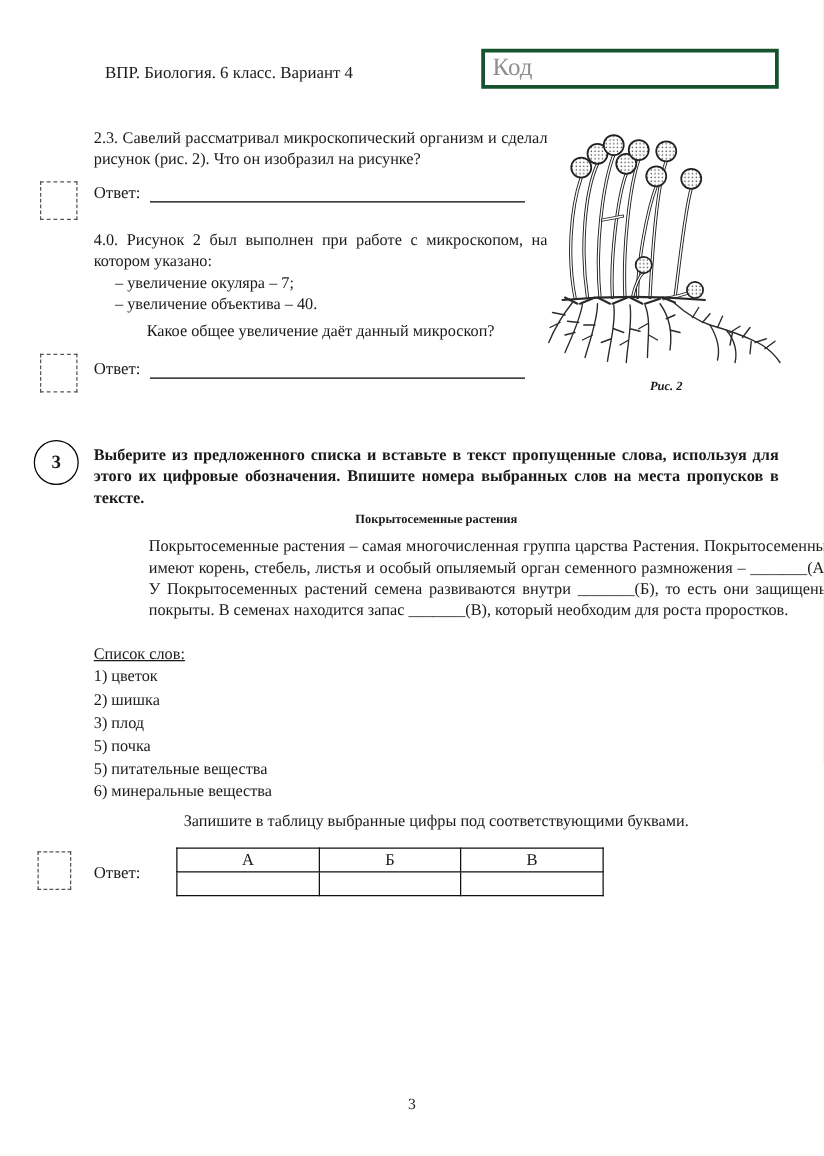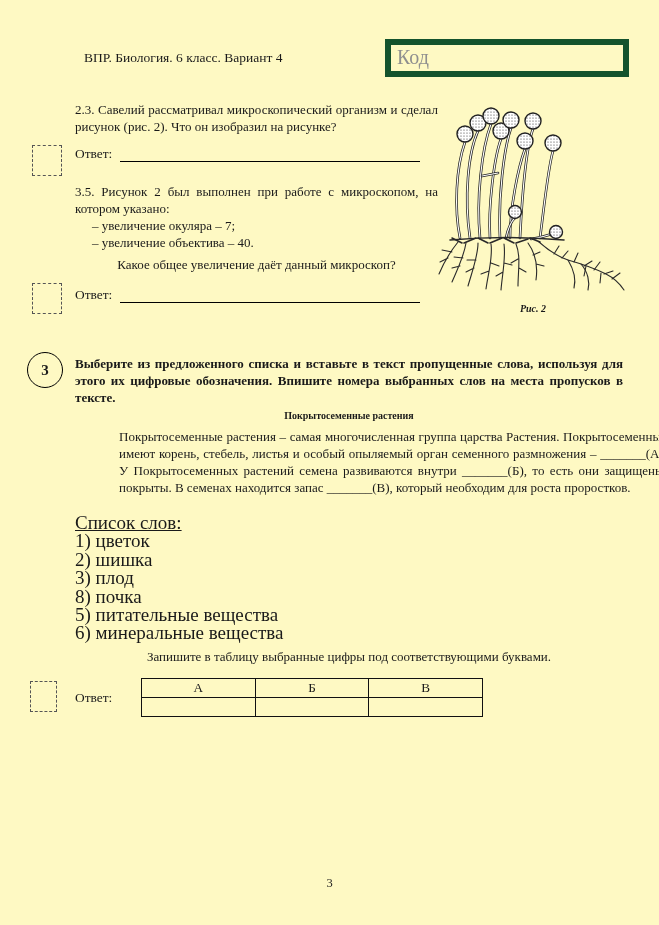--- a/index.html
+++ b/index.html
@@ -1,20 +1,20 @@
 <!DOCTYPE html>
 <html><head>
 <meta charset="utf-8">
 <style>
   html,body{margin:0;padding:0;background:#e8e8e8;}
-  .page{position:relative;width:659px;height:925px;background:#fef9c3;
+  .page{position:relative;width:659px;height:925px;background:#ffffff;
         font-family:"Liberation Serif", serif;color:#1a1a1a;overflow:hidden;}
   .abs{position:absolute;}
   .hdr-title{left:84px;top:50px;font-size:13.5px;}
-  .kod-box{left:385px;top:39px;width:232px;height:26px;border:6px solid #14532d;}
+  .kod-box{left:385px;top:39px;width:232px;height:26px;border:3px solid #14532d;}
   .kod-box span{display:block;font-size:20px;line-height:25px;padding-left:6px;color:#8f8f8f;}
   .body-text{font-size:13px;line-height:17px;text-align:justify;}
   .q23-text{left:75px;top:101px;width:363px;}
   .ans-row{display:flex;align-items:flex-end;}
   .ans-row .lbl{font-size:13.4px;white-space:nowrap;}
   .ans-row .line{flex:1;border-bottom:1px solid #000;margin-left:8px;height:15px;}
   .q23-ans{left:75px;top:146px;width:345px;}
   .q24-text{left:75px;top:183px;width:363px;}
   .q24-text .dash-item{text-align:left;padding-left:17px;}
   .q24-q{left:75px;top:256px;width:363px;text-align:center;}
@@ -23,21 +23,21 @@
   .sb1{left:32px;top:145px;width:28px;height:29px;}
   .sb2{left:32px;top:283px;width:28px;height:29px;}
   .sb3{left:30px;top:681px;width:25px;height:29px;}
   .figure{left:436px;top:96px;width:194px;text-align:center;}
   .figure .caption{font-style:italic;font-weight:600;font-size:10px;margin-top:7px;}
   .q3-circle{left:27px;top:352px;width:34px;height:34px;border:1.4px solid #000;border-radius:50%;
              display:flex;align-items:center;justify-content:center;font-weight:bold;font-size:15px;}
   .q3-intro{left:75px;top:355px;width:548px;font-weight:bold;}
   .q3-title{left:75px;top:410px;width:548px;text-align:center;font-weight:bold;font-size:10px;}
   .q3-para{left:75px;top:428px;width:548px;margin-left:44px;}
-  .word-list{left:75px;top:514px;width:400px;font-size:19px;line-height:18.4px;text-align:left;}
+  .word-list{left:75px;top:514px;width:400px;font-size:13px;line-height:18.4px;text-align:left;}
   .word-list .wl-label{text-decoration:underline;}
   .instr{left:75px;top:648px;width:548px;text-align:center;}
   .q3-ans-label{left:75px;top:690px;font-size:13.4px;}
   .ans-table{left:141px;top:678px;width:342px;border-collapse:collapse;table-layout:fixed;}
   .ans-table td{border:1.6px solid #111;height:18px;text-align:center;font-size:13.2px;padding:0;}
   .page-no{left:0;right:0;top:876px;text-align:center;font-size:12.5px;}
   svg .stalk-o{stroke:#222;stroke-width:2.6;fill:none;stroke-linecap:round;}
   svg .stalk-i{stroke:#fff;stroke-width:1.1;fill:none;stroke-linecap:round;}
   svg .rhiz{stroke:#2a2a2a;stroke-width:1.1;fill:none;stroke-linecap:round;}
   svg .band{stroke:#2a2a2a;stroke-width:1.6;fill:none;stroke-linecap:round;}
@@ -54,21 +54,21 @@
   </div>
 
   <div class="abs body-text q23-text">2.3. Савелий рассматривал микроскопический организм и сделал рисунок (рис. 2). Что он изобразил на рисунке?</div>
   <div class="abs score-box sb1"></div>
   <div class="abs ans-row q23-ans">
     <span class="lbl">Ответ:</span>
     <span class="line"></span>
   </div>
 
   <div class="abs body-text q24-text">
-    <div>3.5. Рисунок 2 был выполнен при работе с микроскопом, на котором указано:</div>
+    <div>4.0. Рисунок 2 был выполнен при работе с микроскопом, на котором указано:</div>
     <div class="dash-item">– увеличение окуляра – 7;</div>
     <div class="dash-item">– увеличение объектива – 40.</div>
   </div>
   <div class="abs body-text q24-q">Какое общее увеличение даёт данный микроскоп?</div>
   <div class="abs score-box sb2"></div>
   <div class="abs ans-row q24-ans">
     <span class="lbl">Ответ:</span>
     <span class="line"></span>
   </div>
 
@@ -148,21 +148,21 @@
   <div class="abs q3-circle">3</div>
   <div class="abs body-text q3-intro">Выберите из предложенного списка и вставьте в текст пропущенные слова, используя для этого их цифровые обозначения. Впишите номера выбранных слов на места пропусков в тексте.</div>
   <div class="abs q3-title">Покрытосеменные растения</div>
   <div class="abs body-text q3-para">Покрытосеменные растения – самая многочисленная группа царства Растения. Покрытосеменные имеют корень, стебель, листья и особый опыляемый орган семенного размножения – _______(А). У Покрытосеменных растений семена развиваются внутри _______(Б), то есть они защищены, покрыты. В семенах находится запас _______(В), который необходим для роста проростков.</div>
 
   <div class="abs word-list">
     <div class="wl-label">Список слов:</div>
     <div>1) цветок</div>
     <div>2) шишка</div>
     <div>3) плод</div>
-    <div>8) почка</div>
+    <div>5) почка</div>
     <div>5) питательные вещества</div>
     <div>6) минеральные вещества</div>
   </div>
 
   <div class="abs body-text instr">Запишите в таблицу выбранные цифры под соответствующими буквами.</div>
 
   <div class="abs score-box sb3"></div>
   <div class="abs q3-ans-label">Ответ:</div>
   <table class="abs ans-table">
     <tbody>

